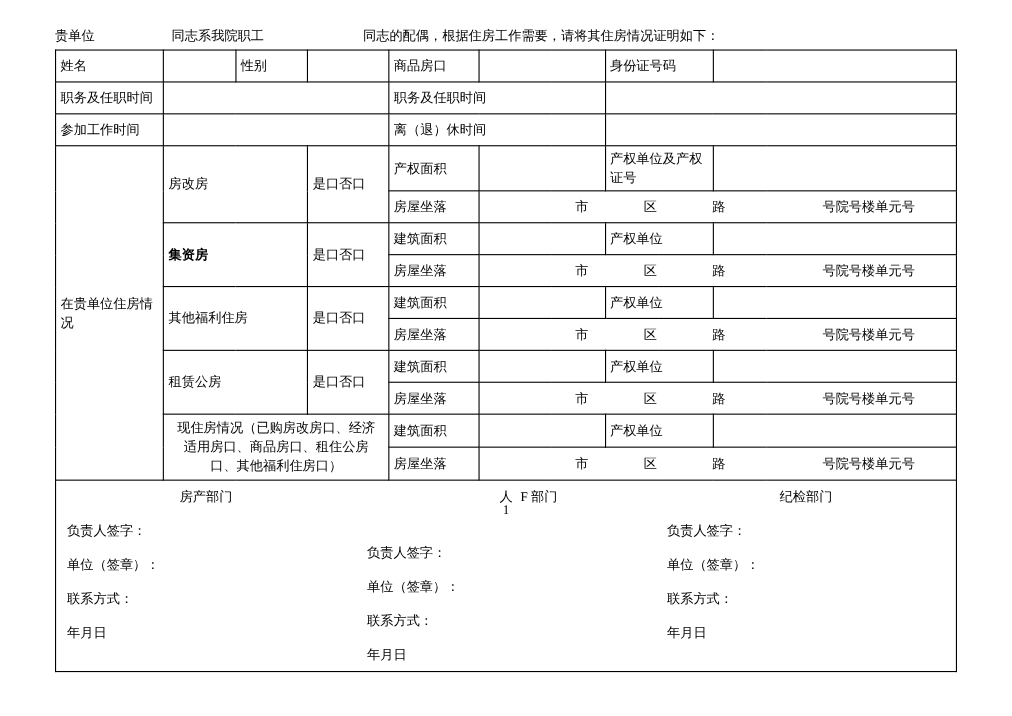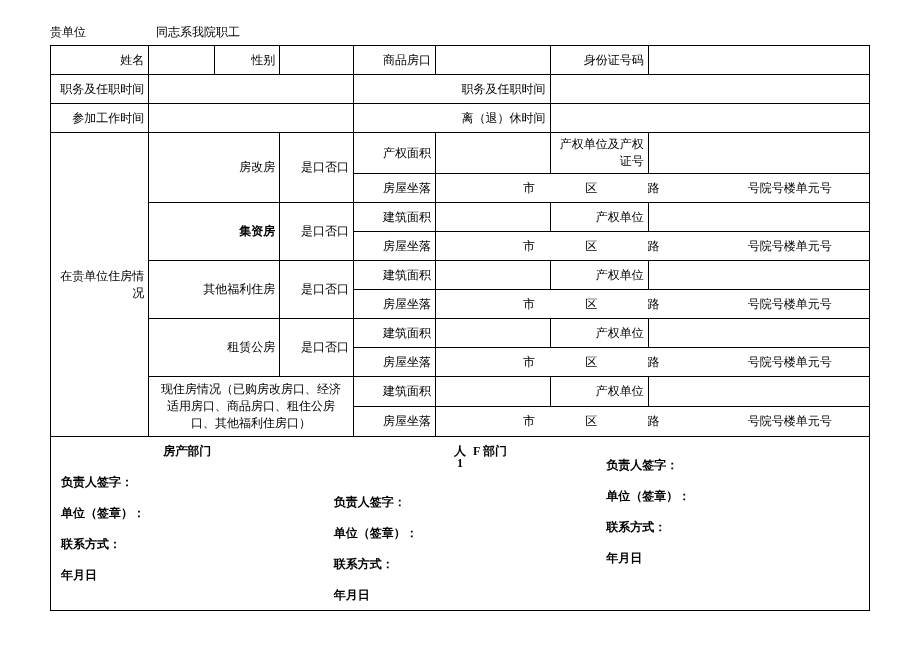--- a/index.html
+++ b/index.html
@@ -15,40 +15,39 @@
     margin-bottom:4px;
   }
   table{
     border-collapse:collapse;
     width:100%;
     table-layout:fixed;
   }
   td{
     border:1px solid #000;
     padding:3px 4px;
-    text-align:right;
+    text-align:left;
     vertical-align:middle;
     height:22px;
   }
   .bold{font-weight:bold;font-family:Liberation Serif, serif;}
   .left{text-align:center;}
   .addr{
     text-align:left;
     padding-left:6px;
   }
   .sig-block{
     border:1px solid #000;
     border-top:none;
     display:flex;
   }
   .sig-col{
     flex:1;
     padding:6px 10px 6px 10px;
     position:relative;
-    font-weight:bold;
   }
   .sig-col + .sig-col{ }
   .sig-title{
     text-align:center;
     margin-bottom:6px;
   }
   .sig-line{
     margin:14px 0;
   }
   .sig-date{
@@ -64,20 +63,21 @@
   }
 </style>
 </head>
 <body>
 
 <div class="preamble">
   <span>贵单位</span>
   <span style="display:inline-block;width:70px"></span>
   <span>同志系我院职工</span>
   <span style="display:inline-block;width:90px"></span>
+  <span>同志的配偶，根据住房工作需要，请将其住房情况证明如下：</span>
 </div>
 
 <table>
   <colgroup>
     <col style="width:6%">
       <col style="width:6%">
     <col style="width:8%">
       <col style="width:8%">
     <col style="width:9%">
     <col style="width:10%">
@@ -222,18 +222,19 @@
 1</span>
       <span style="margin-left:60px">F 部门</span>
     </div>
     <div style="height:14px"></div>
     <div class="sig-line">负责人签字：</div>
     <div class="sig-line">单位（签章）：</div>
     <div class="sig-line">联系方式：</div>
     <div class="sig-date">年月日</div>
   </div>
   <div class="sig-col">
+    <div class="sig-title">纪检部门</div>
     <div class="sig-line">负责人签字：</div>
     <div class="sig-line">单位（签章）：</div>
     <div class="sig-line">联系方式：</div>
     <div class="sig-date">年月日</div>
   </div>
 </div>
 
 </body></html>

